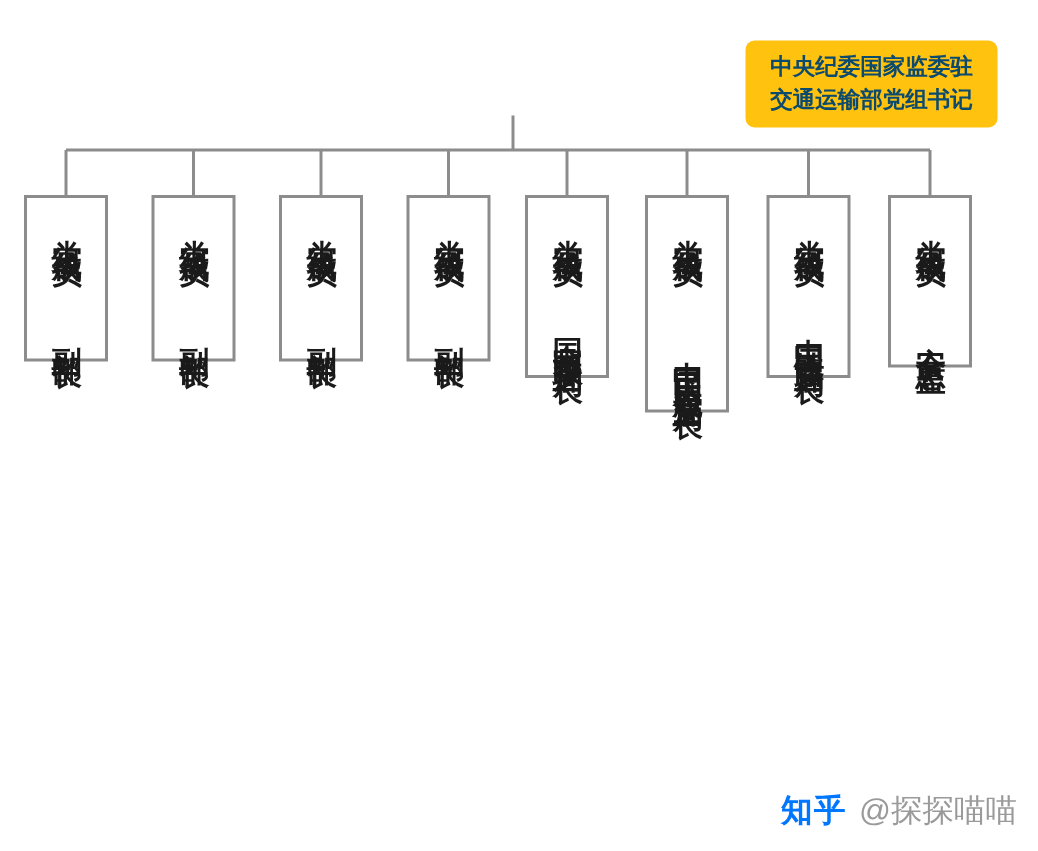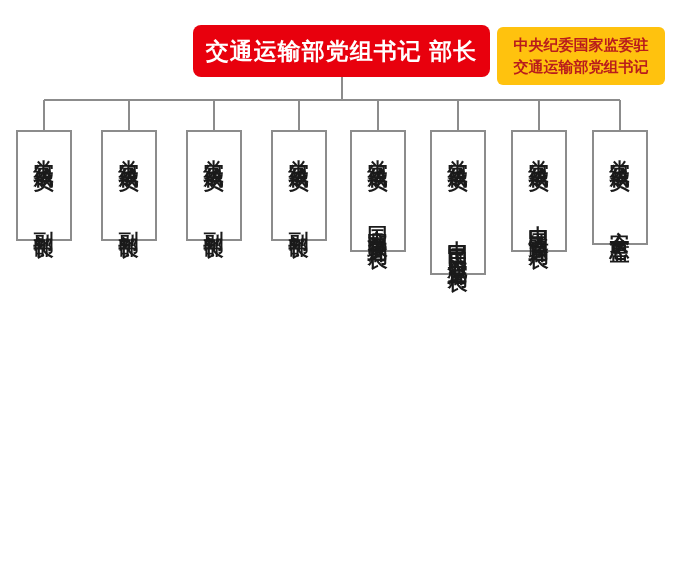--- a/index.html
+++ b/index.html
@@ -16,21 +16,21 @@
     background:#e8000d;border-radius:8px;
     display:flex;align-items:center;justify-content:center;
     color:#ffffff;font-weight:700;font-size:23px;letter-spacing:1px;
     box-sizing:border-box;
   }
   
   .side-box{
     position:absolute;left:497px;top:27px;width:168px;height:58px;
     background:#ffc20e;border-radius:6px;
     display:flex;flex-direction:column;align-items:center;justify-content:center;
-    color:#b91c1c;font-weight:700;font-size:15px;line-height:1.45;
+    color:#0c4a6e;font-weight:700;font-size:15px;line-height:1.45;
     box-sizing:border-box;text-align:center;
   }
   
   #lines{position:absolute;left:0;top:0;width:692px;height:567px;}
   
   .org-node{
     position:absolute;top:130px;width:56px;
     background:#ffffff;border:2px solid #8c8c8c;
     box-sizing:border-box;
     display:flex;flex-direction:column;align-items:center;
@@ -66,23 +66,20 @@
       <line x1="129" y1="100" x2="129" y2="130"></line>
       <line x1="214" y1="100" x2="214" y2="130"></line>
       <line x1="299" y1="100" x2="299" y2="130"></line>
       <line x1="378" y1="100" x2="378" y2="130"></line>
       <line x1="458" y1="100" x2="458" y2="130"></line>
       <line x1="539" y1="100" x2="539" y2="130"></line>
       <line x1="620" y1="100" x2="620" y2="130"></line>
     </g>
   </svg>
 
-  <div class="root-box">
-    <span>交通运输部党组书记 部长</span>
-  </div>
 
   <div class="side-box">
     <span>中央纪委国家监委驻</span>
     <span>交通运输部党组书记</span>
   </div>
 
   <div class="org-node c1 gap55">
     <span class="vtext">党组成员</span>
     <span class="vtext">副部长</span>
   </div>
@@ -115,14 +112,18 @@
   <div class="org-node c7 gap50">
     <span class="vtext">党组成员</span>
     <span class="vtext">中国铁路局局长</span>
   </div>
 
   <div class="org-node c8 gap55">
     <span class="vtext">党组成员</span>
     <span class="vtext">安全总监</span>
   </div>
 
+  <div class="watermark">
+    <span class="wm-brand">知乎</span>
+    <span class="wm-handle">@探探喵喵</span>
+  </div>
 
 </div>
 
 </body></html>

